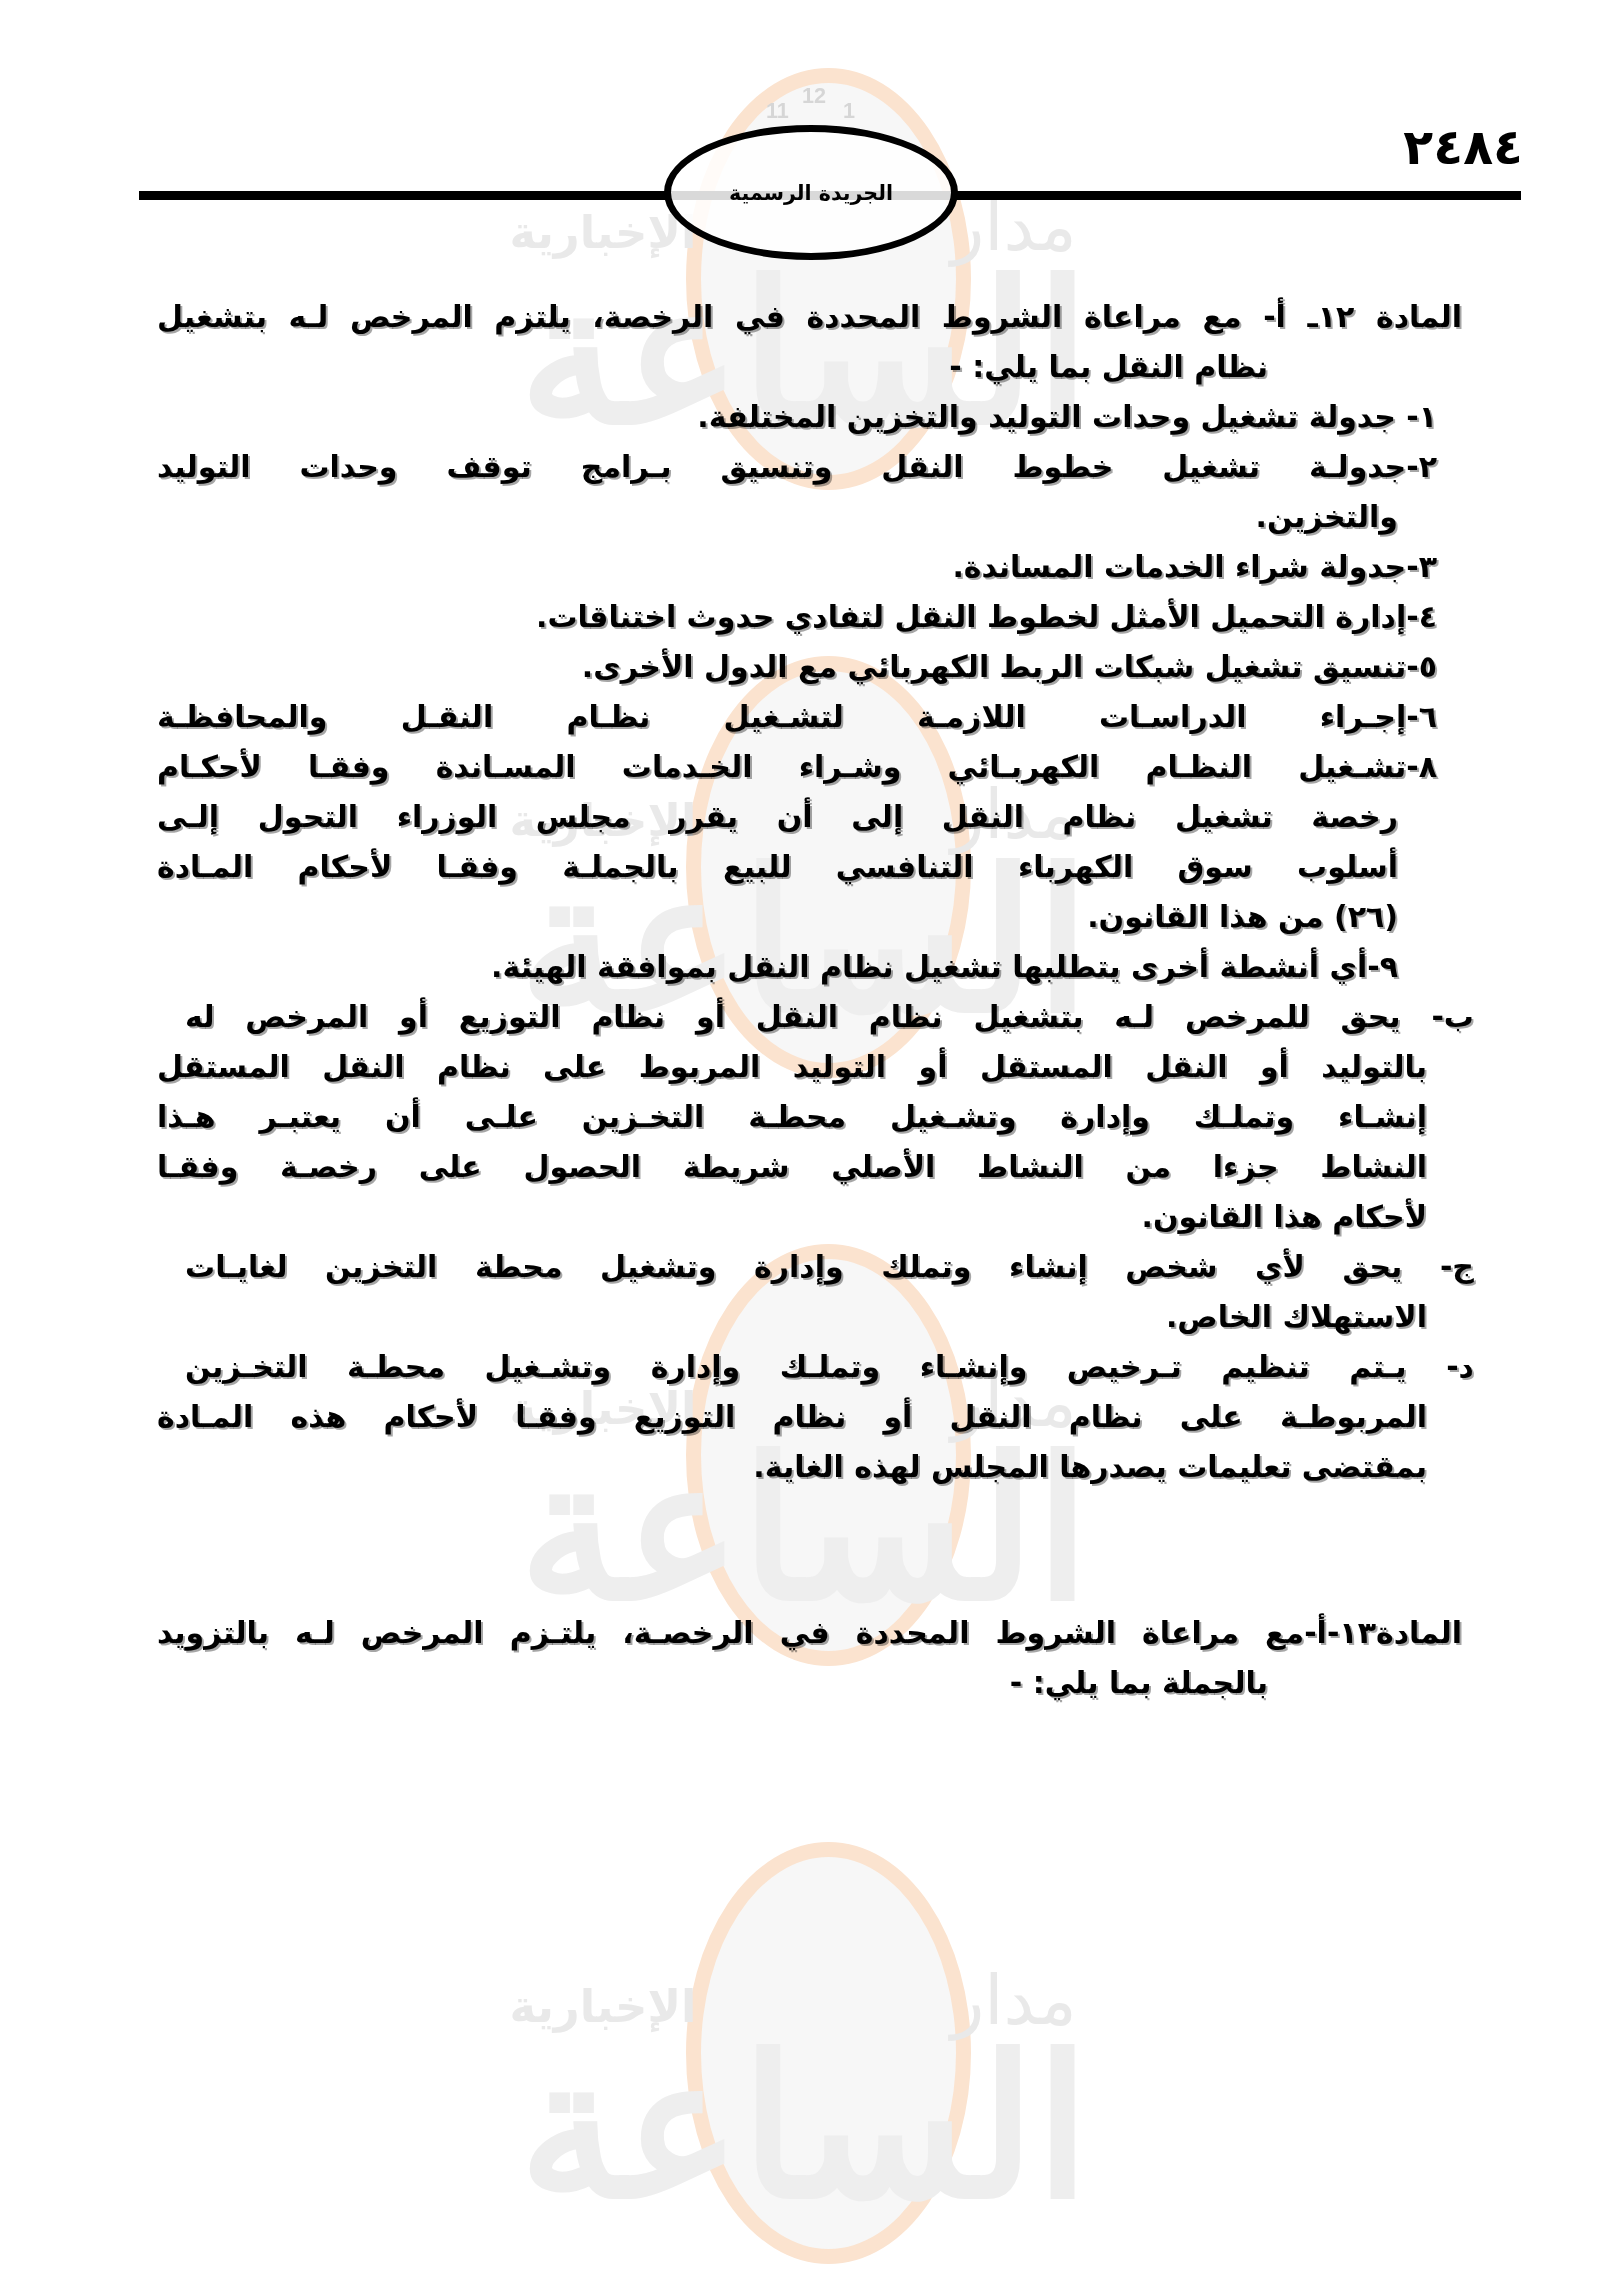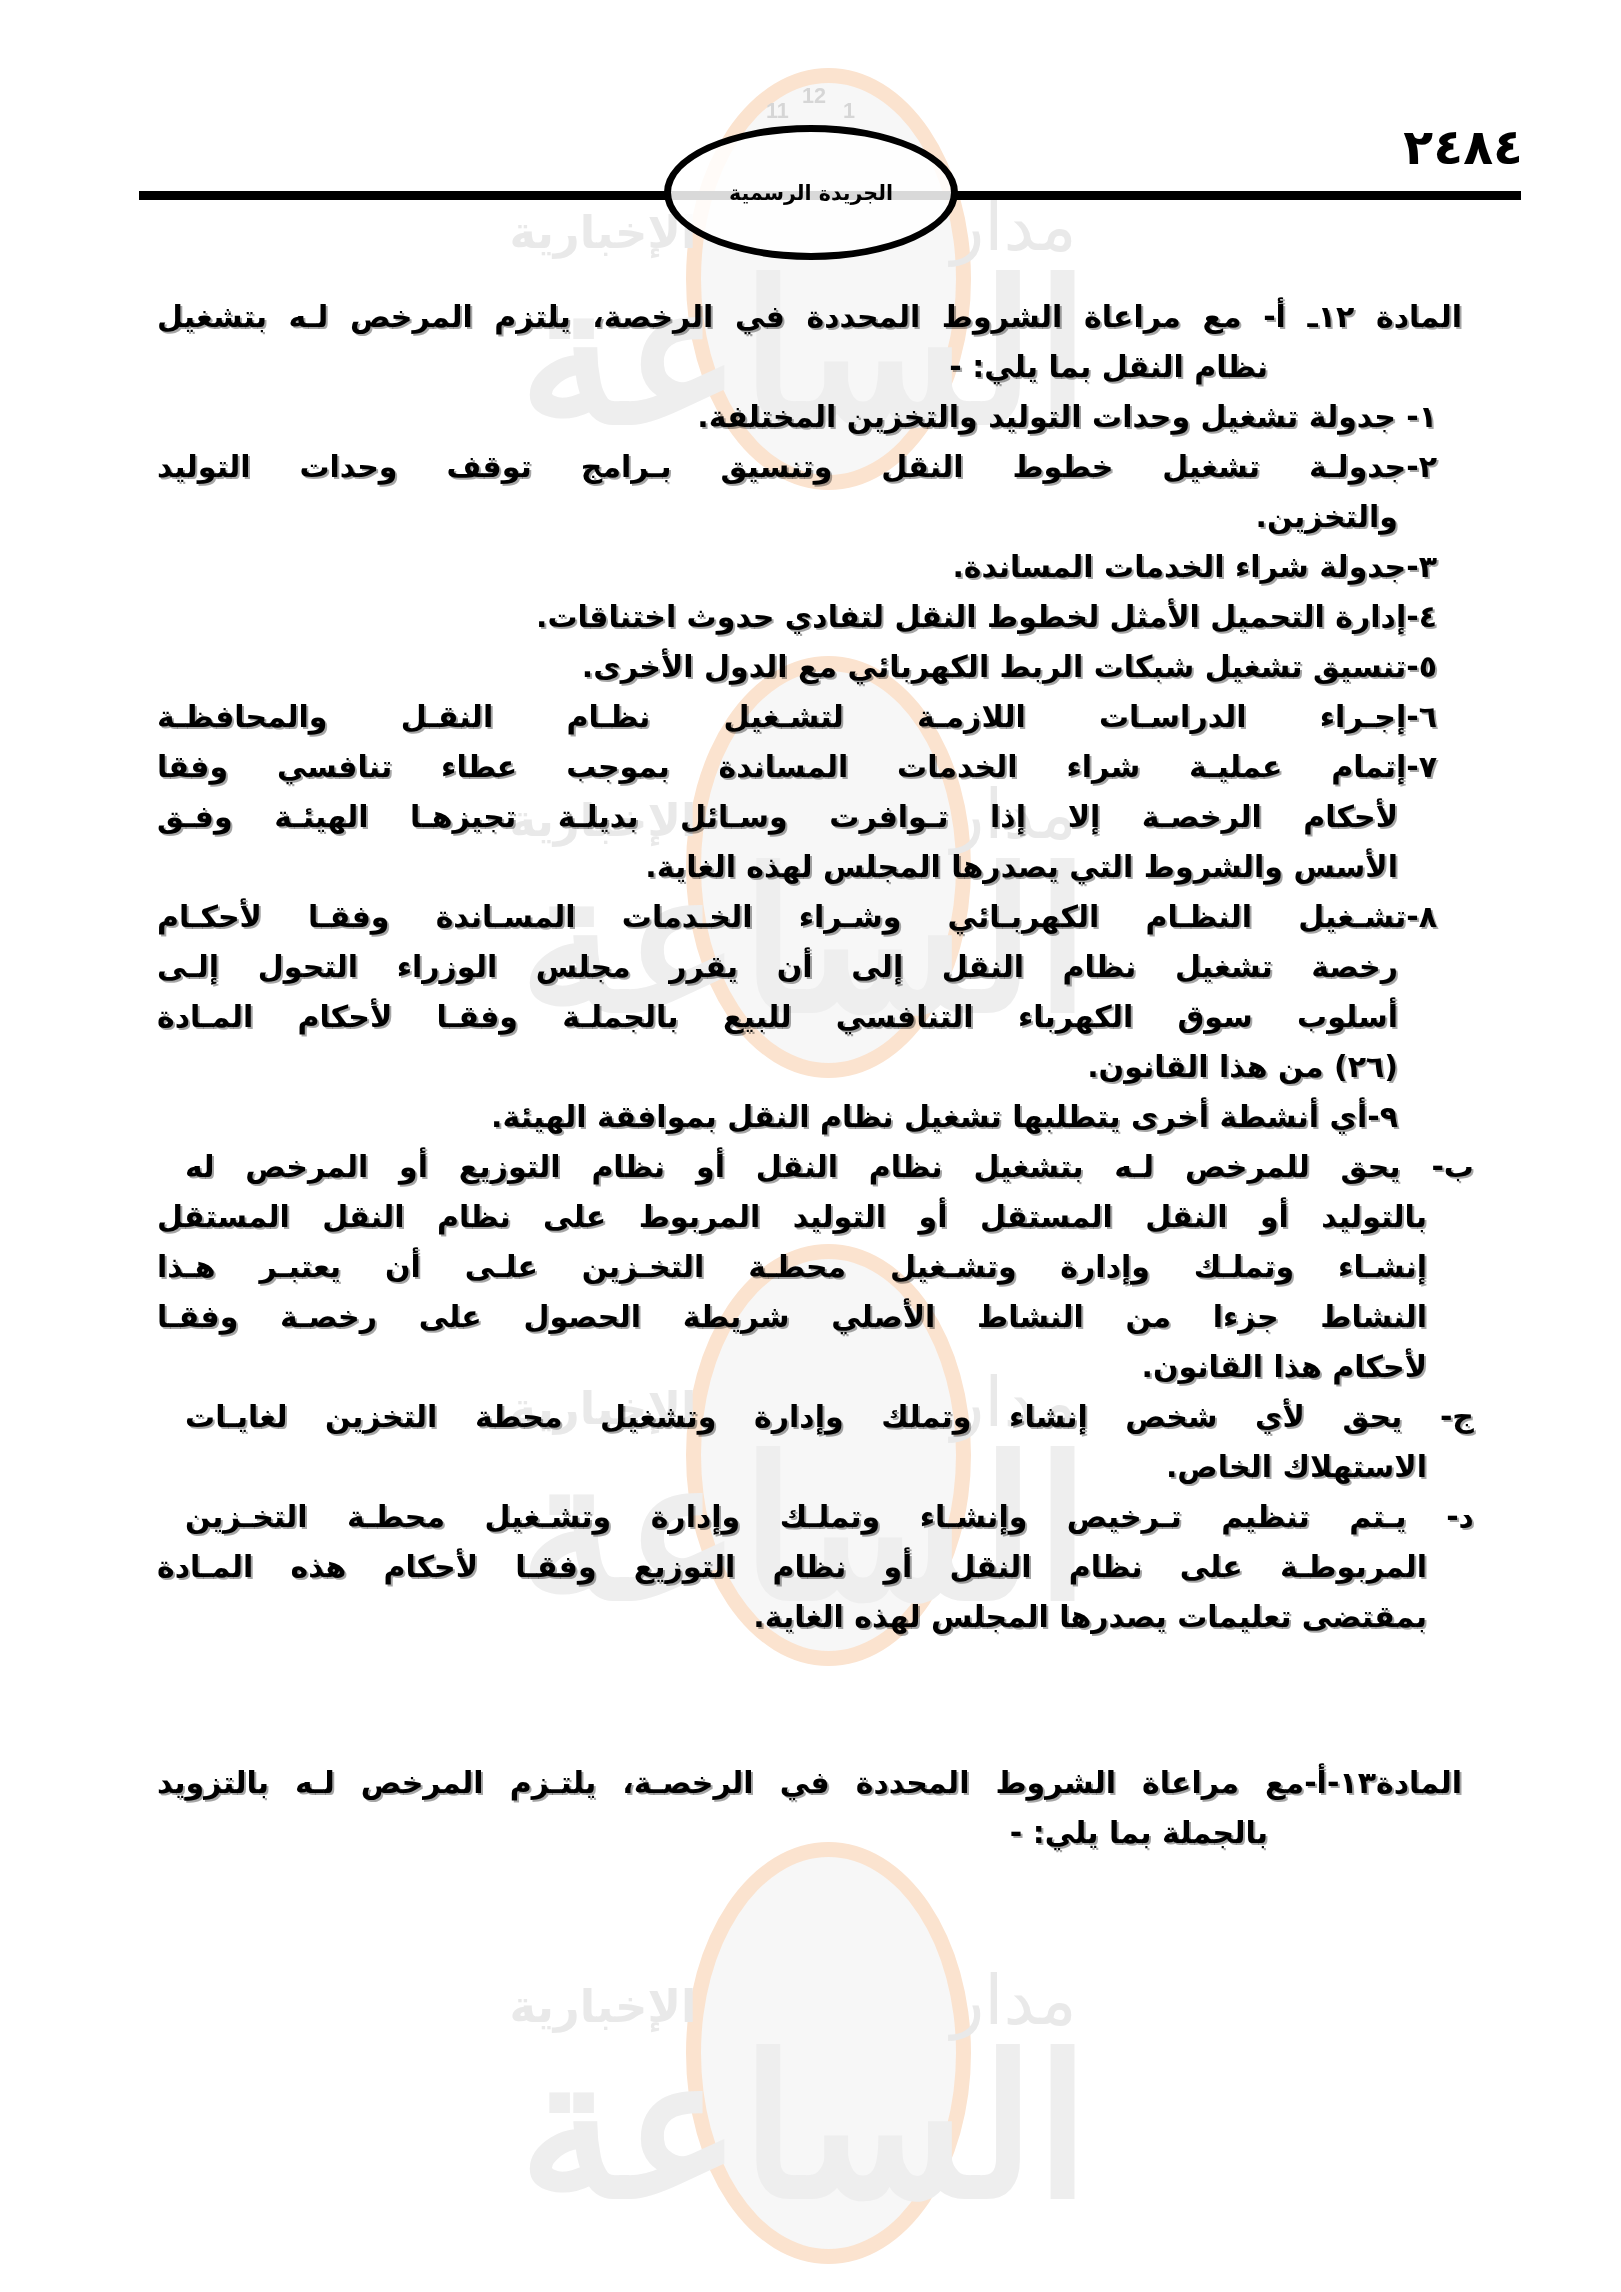--- a/index.html
+++ b/index.html
@@ -198,25 +198,20 @@
     <div>
       <div class="line ind2">٤-إدارة التحميل الأمثل لخطوط النقل لتفادي حدوث اختناقات.</div>
     </div>
     <div>
       <div class="line ind2">٥-تنسيق تشغيل شبكات الربط الكهربائي مع الدول الأخرى.</div>
     </div>
     <div>
       <div class="line justify ind2">٦-إجـراء الدراسـات اللازمـة لتشـغيل نظـام النقـل والمحافظـة</div>
     </div>
     <div>
-      <div class="line justify ind2">٧-إتمام عمليـة شراء الخدمات المساندة بموجب عطاء تنافسي وفقا</div>
-      <div class="line justify ind3">لأحكام الرخصـة إلا إذا تـوافرت وسـائل بديلـة تجيزهـا الهيئـة وفـق</div>
-      <div class="line ind3">الأسس والشروط التي يصدرها المجلس لهذه الغاية.</div>
-    </div>
-    <div>
       <div class="line justify ind2">٨-تشـغيل النظـام الكهربـائي وشـراء الخـدمات المسـاندة وفقـا لأحكـام</div>
       <div class="line justify ind3">رخصة تشغيل نظام النقل إلى أن يقرر مجلس الوزراء التحول إلـى</div>
       <div class="line justify ind3">أسلوب سوق الكهرباء التنافسي للبيع بالجملـة وفقـا لأحكام المـادة</div>
       <div class="line ind3">(٢٦) من هذا القانون.</div>
     </div>
     <div>
       <div class="line ind3">٩-أي أنشطة أخرى يتطلبها تشغيل نظام النقل بموافقة الهيئة.</div>
     </div>
 
     <div>

